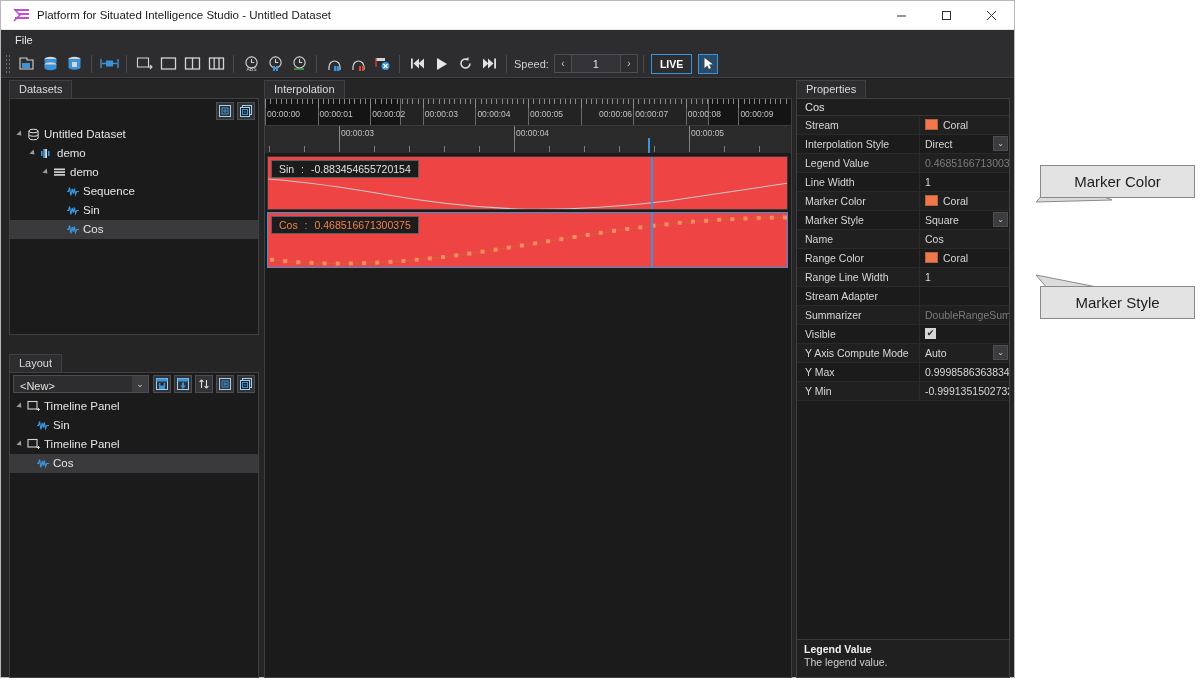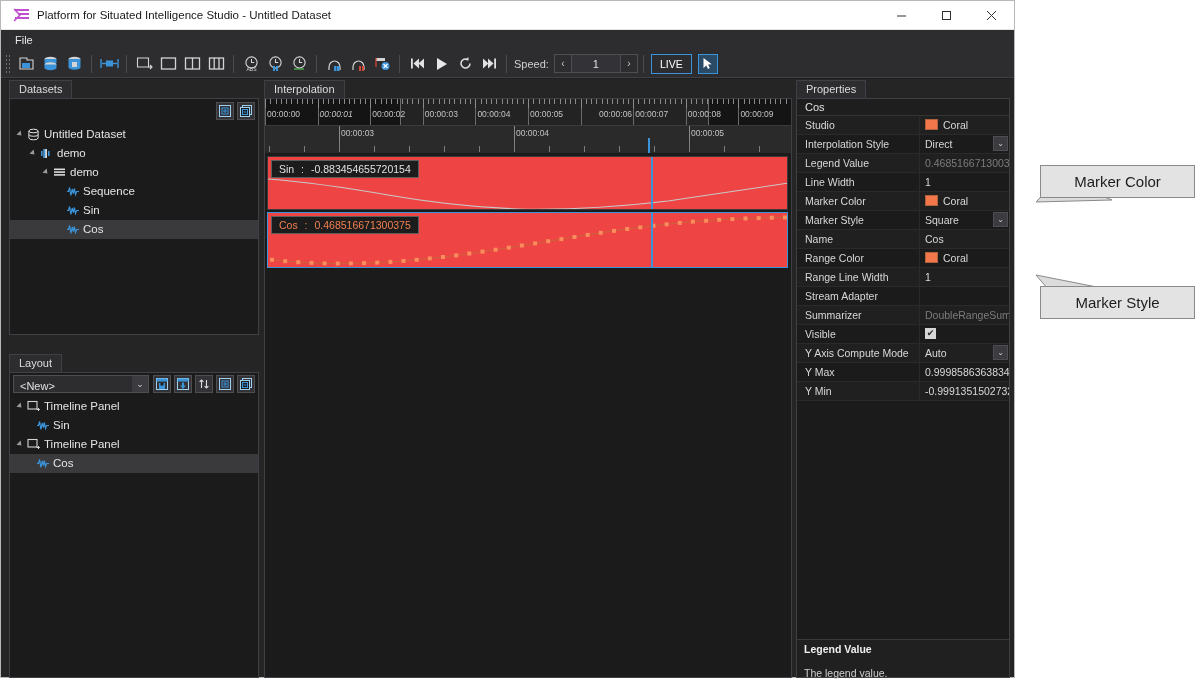--- a/index.html
+++ b/index.html
@@ -85,21 +85,21 @@
   }
   .spin-val {
     width: 48px; height: 19px; background: #333337;
     border: 1px solid #4d4d52; border-left: none; border-right: none;
     color: #e0e0e0; font-size: 11px;
     display: flex; align-items: center; justify-content: center;
   }
   .live-btn {
     height: 20px; padding: 0 8px;
     background: #2d2d30; border: 1px solid #3b94d9;
-    color: #ffffff; font-size: 10.5px; font-weight: normal;
+    color: #ffffff; font-size: 10.5px; font-weight: bold;
     display: flex; align-items: center; justify-content: center;
     margin-left: 2px;
   }
   .cursor-btn {
     width: 20px; height: 20px;
     background: #2b4a66; border: 1px solid #3b94d9;
     display: flex; align-items: center; justify-content: center;
     margin-left: 6px;
   }
 
@@ -286,21 +286,21 @@
     color: #2b2b2b; font-size: 9px; line-height: 1;
   }
   #prop-help {
     position: absolute; left: 0; right: 0; bottom: 0;
     height: 38px;
     background: #202021;
     border-top: 1px solid #3a3a3a;
     padding: 3px 7px;
   }
   #prop-help .hh { font-size: 10.5px; color: #f0f0f0; font-weight: bold; }
-  #prop-help .hb { font-size: 10.5px; color: #cfcfcf; margin-top: 12px; }
+  #prop-help .hb { font-size: 10.5px; color: #cfcfcf; margin-top: 1px; }
 
   
   .callout {
     position: absolute;
     background: #e3e3e3;
     border: 1px solid #8a8a8a;
     display: flex; align-items: center; justify-content: center;
     font-size: 15px; color: #1d1d1d;
   }
   #callout-svg { position: absolute; left: 0; top: 0; width: 1201px; height: 683px; pointer-events: none; }
@@ -821,21 +821,21 @@
                 <div class="tick min" style="left: 489.18px;"></div>
                 <div class="tick min" style="left: 494.44px;"></div>
                 <div class="tick min" style="left: 499.7px;"></div>
                 <div class="tick min" style="left: 504.96px;"></div>
                 <div class="tick min" style="left: 510.22px;"></div>
                 <div class="tick min" style="left: 515.48px;"></div>
                 <div class="tick min" style="left: 520.74px;"></div>
               </div>
             <div id="rt-labels">
                 <div class="tlbl" style="left: 0px;">00:00:00</div>
-                <div class="tlbl" style="left: 52.6px; font-style: italic;">00:00:01</div>
+                <div class="tlbl" style="left: 52.6px;">00:00:01</div>
                 <div class="tlbl" style="left: 105.2px;">00:00:02</div>
                 <div class="tlbl" style="left: 157.8px;">00:00:03</div>
                 <div class="tlbl" style="left: 210.4px;">00:00:04</div>
                 <div class="tlbl" style="left: 263px;">00:00:05</div>
                 <div class="tlbl" style="left: 332px;">00:00:06</div>
                 <div class="tlbl" style="left: 368.2px;">00:00:07</div>
                 <div class="tlbl" style="left: 420.8px;">00:00:08</div>
                 <div class="tlbl" style="left: 473.4px;">00:00:09</div>
               </div>
           </div>
@@ -934,21 +934,21 @@
           </div>
         </div>
       </div>
 
       <div id="prop-panel">
         <div class="panel-tab">Properties</div>
         <div class="panel-body" id="prop-body">
           <div id="prop-header">Cos</div>
           <div id="prop-rows">
               <div class="prow">
-                <div class="pname">Studio</div>
+                <div class="pname">Stream</div>
                 <div class="pval">
                   <span class="swatch" style="background: rgb(242, 120, 75);"></span>
                   <span>Coral</span>
                 </div>
               </div>
               <div class="prow">
                 <div class="pname">Interpolation Style</div>
                 <div class="pval">
                   <span>Direct</span>
                   <span class="pdrop">⌄</span>

